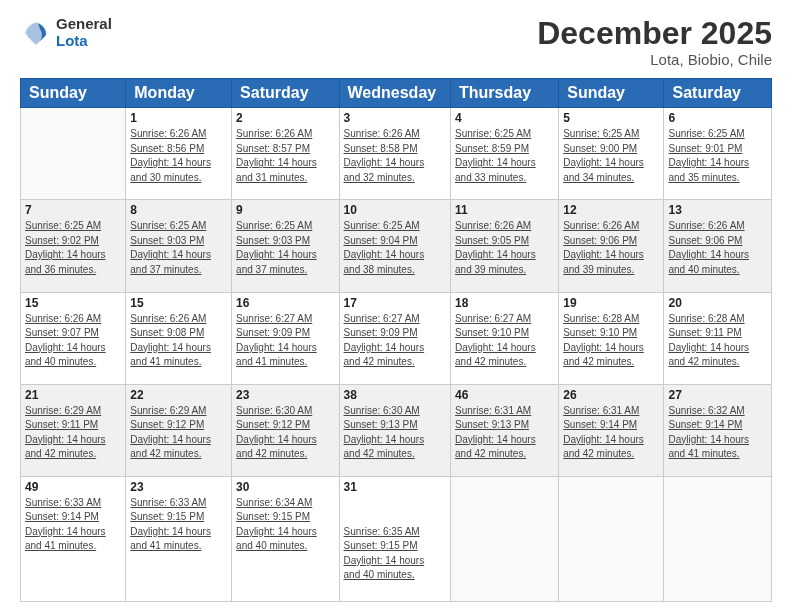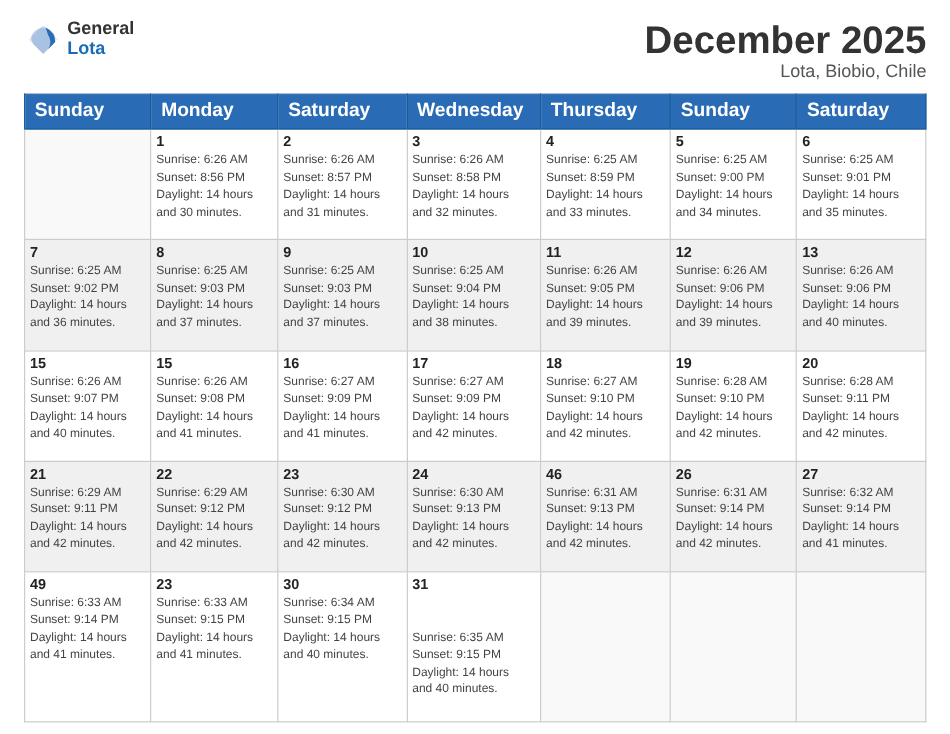--- a/index.html
+++ b/index.html
@@ -90,20 +90,21 @@
       font-weight: bold;
       font-size: 12px;
       color: #222;
       display: block;
       margin-bottom: 2px;
     }
     .day-info {
       color: #444;
       font-size: 10px;
       line-height: 1.45;
+      text-decoration: underline;
     }
     .row-shaded td {
       background: #f0f0f0;
     }
   </style>
 </head>
 <body>
 
 <div class="page">
   <div class="header">
@@ -300,21 +301,21 @@
 and 42 minutes.</div>
           </td>
           <td>
             <span class="day-num">23</span>
             <div class="day-info" style="white-space: pre-line;">Sunrise: 6:30 AM
 Sunset: 9:12 PM
 Daylight: 14 hours
 and 42 minutes.</div>
           </td>
           <td>
-            <span class="day-num">24</span>
+            <span class="day-num">38</span>
             <div class="day-info" style="white-space: pre-line;">Sunrise: 6:30 AM
 Sunset: 9:13 PM
 Daylight: 14 hours
 and 42 minutes.</div>
           </td>
           <td>
             <span class="day-num">46</span>
             <div class="day-info" style="white-space: pre-line;">Sunrise: 6:31 AM
 Sunset: 9:13 PM
 Daylight: 14 hours

